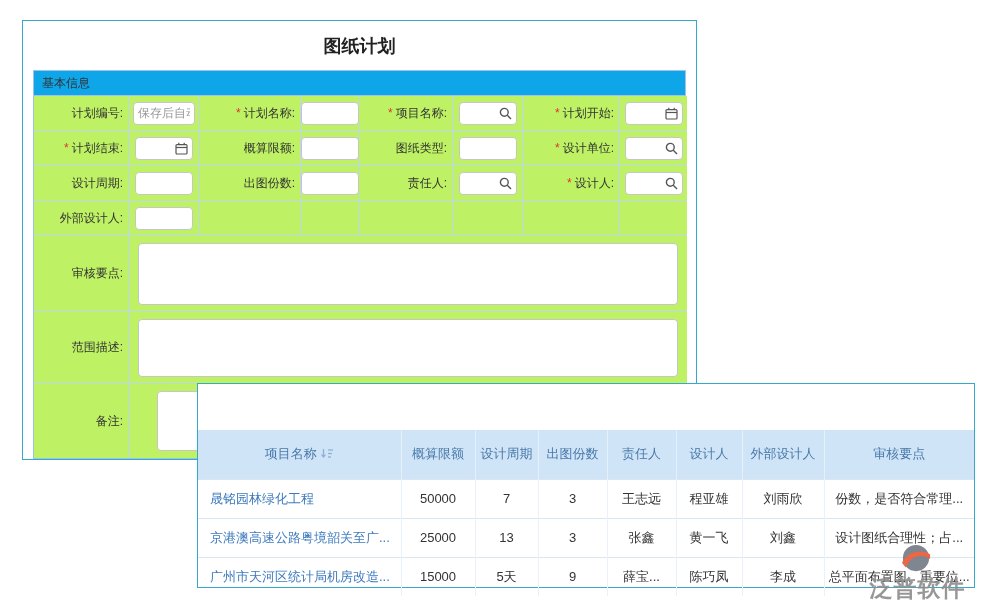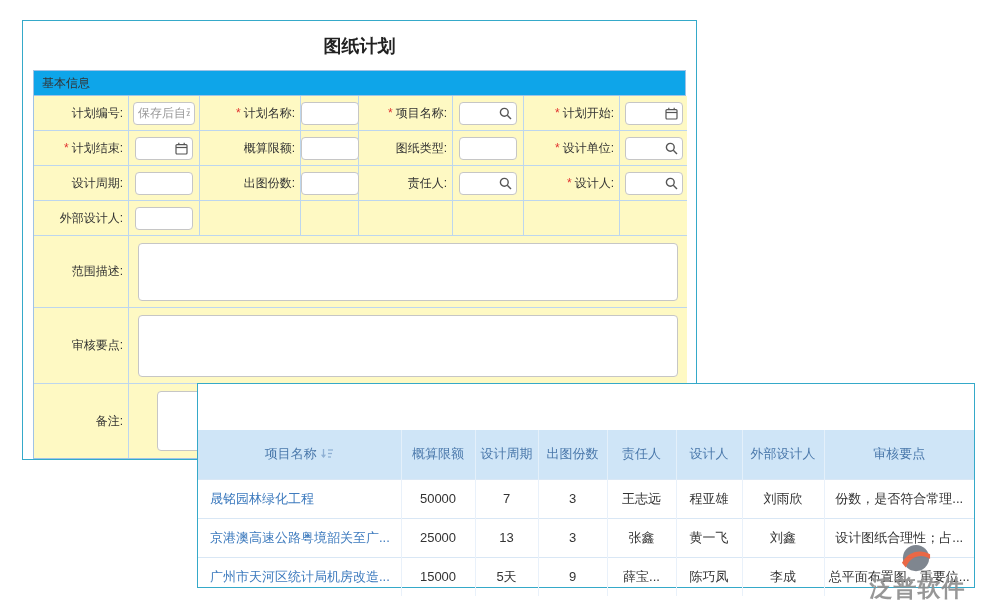--- a/index.html
+++ b/index.html
@@ -8,21 +8,21 @@
   .win { position:absolute; background:#fff; border:1px solid #35a9c9; }
 
   
   #form-win { left:22px; top:20px; width:675px; height:440px; z-index:1; }
   .win-title { text-align:center; font-size:18px; font-weight:bold; color:#222; padding:13px 0 12px; }
   .ftable { margin:0 10px; border:1px solid #9fc3e6; }
   .fsection { height:25px; line-height:24px; background:#0ea5e9; border-bottom:1px solid #9fc3e6;
     font-size:12px; color:#333; padding-left:8px; }
   .fgrid { display:grid; grid-template-columns:95px 71px 101px 58px 94px 71px 96px 67px; }
   .fgrid2 { display:grid; grid-template-columns:95px 558px; }
-  .fcell { background:#fef9c3; border-right:1px solid #bdd6ee; border-bottom:1px solid #bdd6ee;
+  .fcell { background:#bef264; border-right:1px solid #bdd6ee; border-bottom:1px solid #bdd6ee;
     height:35px; display:flex; align-items:center; }
   .fcell:last-child { border-right:none; }
   .fcell.lbl { justify-content:flex-end; padding-right:5px; font-size:12px; color:#333; }
   .fcell.ctl { justify-content:center; }
   .fcell.tall { height:76px; }
   .fcell.tall2 { height:72px; }
   .fcell.tall3 { height:74px; border-bottom:none;padding-left:28px; }
   .req { color:#e0332e; margin-right:3px; font-size:12px; }
   .inp { width:58px; height:23px; border:1px solid #c6c6c6; border-radius:4px; background:#fff;
     font-size:12px; color:#333; padding:0 4px; outline:none; font-family:inherit; }
@@ -200,33 +200,33 @@
         </div>
       <div class="fcell"></div>
       <div class="fcell"></div>
       <div class="fcell"></div>
       <div class="fcell"></div>
       <div class="fcell"></div>
       <div class="fcell"></div>
     </div>
 
     <div class="fgrid2">
+      <div class="fcell lbl tall">
+          <span>审核要点:</span>
+        </div>
+      <div class="fcell ctl tall">
+          <textarea class="txa h1" style=""></textarea>
+        </div>
+    </div>
+    <div class="fgrid2">
       <div class="fcell lbl tall2">
           <span>范围描述:</span>
         </div>
       <div class="fcell ctl tall2">
           <textarea class="txa h2" style=""></textarea>
-        </div>
-    </div>
-    <div class="fgrid2">
-      <div class="fcell lbl tall">
-          <span>审核要点:</span>
-        </div>
-      <div class="fcell ctl tall">
-          <textarea class="txa h1" style=""></textarea>
         </div>
     </div>
     <div class="fgrid2">
       <div class="fcell lbl tall3">
           <span>备注:</span>
         </div>
       <div class="fcell ctl tall3">
           <textarea class="txa h3" style=""></textarea>
         </div>
     </div>

